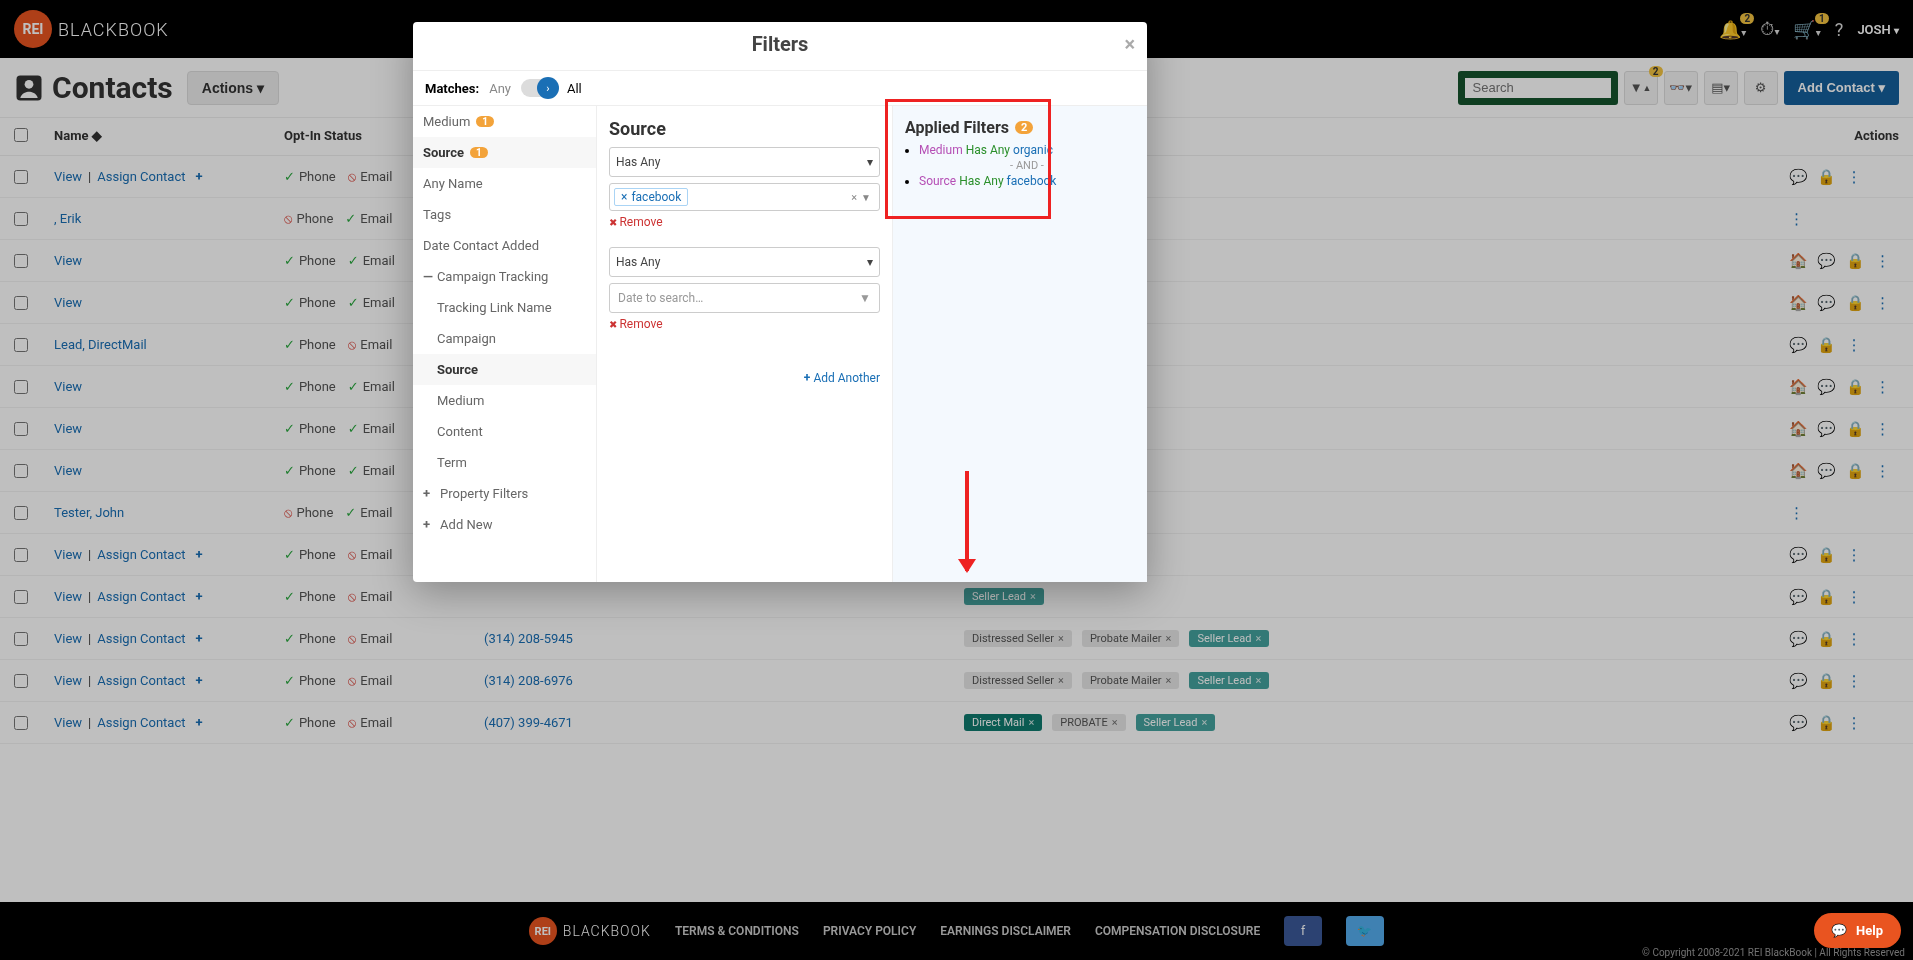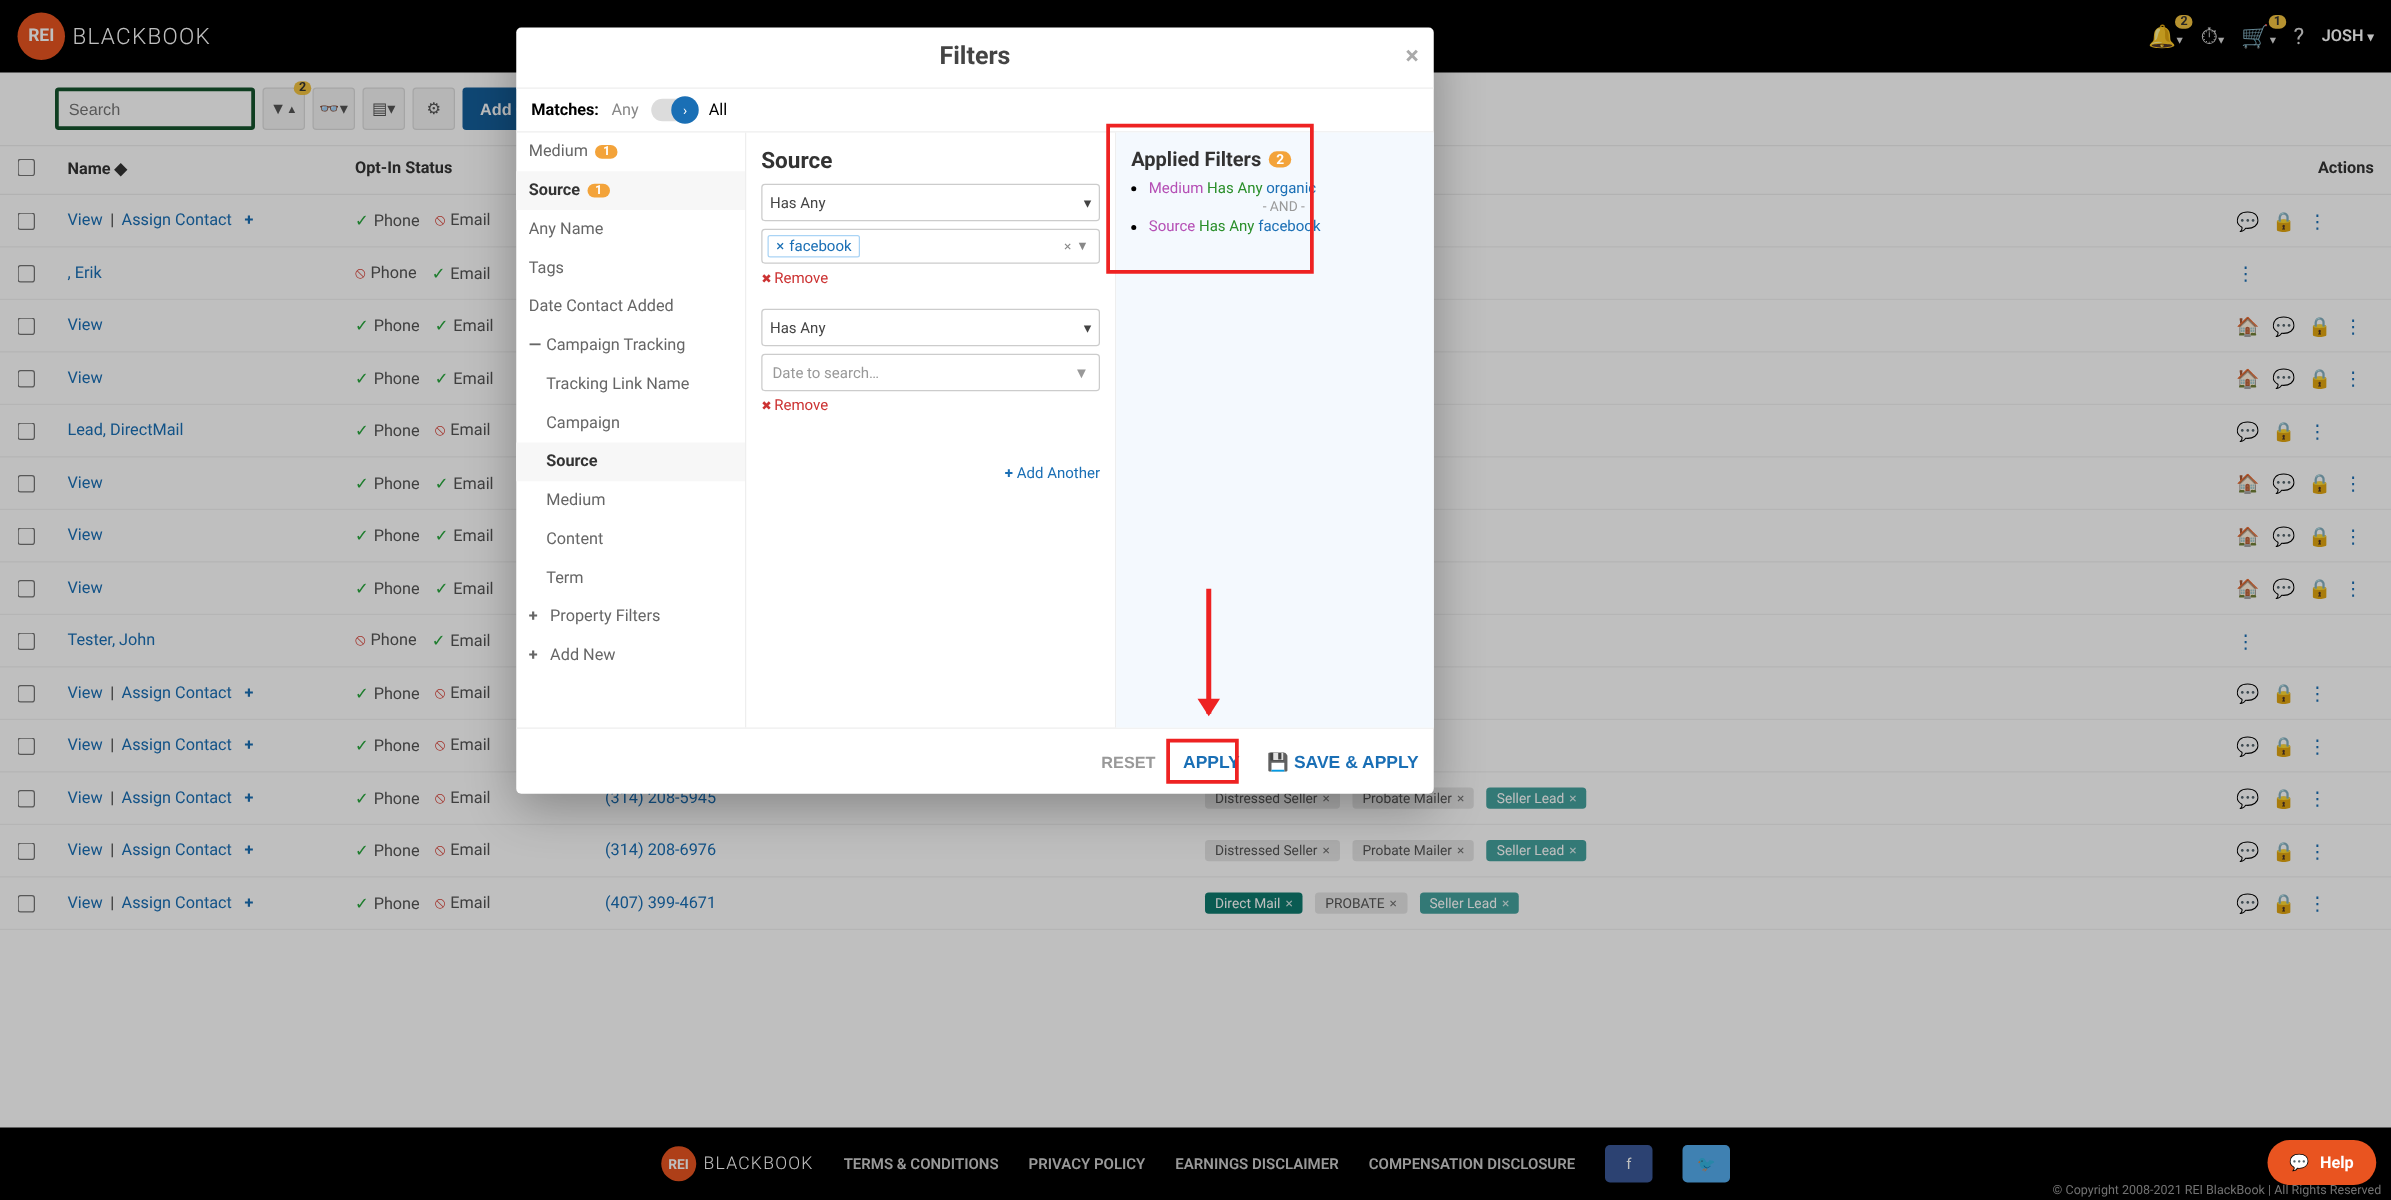--- a/index.html
+++ b/index.html
@@ -14,21 +14,21 @@
 .top-icons .ic { position:relative; font-size:18px; cursor:pointer; }
 .top-icons .badge { position:absolute; top:-6px; right:-8px; background:#f3c340; color:#333; border-radius:8px; font-size:10px; padding:0 4px; font-weight:700; min-width:14px; text-align:center; }
 .top-user { color:#fff; font-weight:600; font-size:13px; cursor:pointer; }
 
 
 .pagehead { display:flex; align-items:center; justify-content:space-between; padding:12px 14px; border-bottom:1px solid #eee; }
 .pagehead-left { display:flex; align-items:center; gap:14px; }
 .pagehead-title { display:flex; align-items:center; gap:8px; font-size:30px; font-weight:700; color:#333; }
 .btn-actions { background:#ececec; color:#333; border:1px solid #ddd; border-radius:4px; padding:8px 14px; font-size:14px; font-weight:600; cursor:pointer; }
 .pagehead-right { display:flex; align-items:center; gap:6px; }
-.search-input { width:160px; height:34px; border:3px solid #14532d; border-radius:3px; padding:0 8px; font-size:13px;margin-left:30px; }
+.search-input { width:160px; height:34px; border:7px solid #14532d; border-radius:3px; padding:0 8px; font-size:13px;margin-left:30px; }
 .toolbtn { width:34px; height:34px; border:1px solid #ddd; border-radius:3px; background:#f3f3f3; display:flex; align-items:center; justify-content:center; cursor:pointer; color:#555; position:relative; }
 .toolbtn .badge { position:absolute; top:-6px; right:-6px; background:#f3c340; color:#333; border-radius:8px; font-size:10px; padding:0 4px; font-weight:700; }
 .btn-add { background:#155f9b; color:#fff; border:none; border-radius:3px; padding:0 14px; height:34px; font-weight:600; font-size:13px; cursor:pointer; }
 
 
 .table { width:100%; }
 .thead { display:flex; padding:10px 14px; border-bottom:1px solid #eee; font-weight:700; color:#333; }
 .col-check { width:40px; }
 .col-name { width:230px; }
 .col-optin { width:200px; }
@@ -132,20 +132,31 @@
   <div class="top-icons">
     <div class="ic">🔔<span class="badge">2</span><span style="font-size:10px;">▾</span></div>
     <div class="ic">⏱<span style="font-size:10px;">▾</span></div>
     <div class="ic">🛒<span class="badge">1</span><span style="font-size:10px;">▾</span></div>
     <div class="ic">?</div>
     <div class="top-user"><span>JOSH</span> <span style="font-size:10px;">▾</span></div>
   </div>
 </div>
 
 <div class="pagehead">
+  <div class="pagehead-left">
+    <div class="pagehead-title">
+      <svg width="30" height="30" viewBox="0 0 24 24">
+          <rect x="2" y="2" width="20" height="20" rx="3" fill="#333"></rect>
+          <circle cx="12" cy="9" r="3.5" fill="#fff"></circle>
+          <path d="M5 20c1-4 5-5 7-5s6 1 7 5" fill="#fff"></path>
+        </svg>
+      <span>Contacts</span>
+    </div>
+    <button class="btn-actions"><span>Actions</span> ▾</button>
+  </div>
   <div class="pagehead-right">
     <input class="search-input" placeholder="Search" style="">
     <div class="toolbtn">▼<sub style="font-size:9px;">▲</sub><span class="badge">2</span></div>
     <div class="toolbtn">👓▾</div>
     <div class="toolbtn">▤▾</div>
     <div class="toolbtn">⚙</div>
     <button class="btn-add"><span>Add Contact</span> ▾</button>
   </div>
 </div>
 
@@ -600,23 +611,15 @@
         <li><span class="af-key">Medium</span> <span class="af-op">Has Any</span> <span class="af-val">organic</span></li>
         <div class="af-and">- AND -</div>
         <li><span class="af-key">Source</span> <span class="af-op">Has Any</span> <span class="af-val">facebook</span></li>
       </ul>
 
       <div class="redbox" style="top:-7px; left:-8px; width:166px; height:120px;"></div>
 
       <div class="red-arrow" style="top:365px; left:72px; height:100px;"></div>
     </div>
   </div>
-  <div class="modal-foot">
-    <button class="btn-reset">RESET</button>
-    <div style="position:relative;">
-      <button class="btn-apply">APPLY</button>
-      <div class="redbox" style="top:-4px; left:-3px; width:58px; height:36px;"></div>
-    </div>
-    <button class="btn-save-apply">💾 <span>SAVE &amp; APPLY</span></button>
-  </div>
 </div>
 
 <div class="help-btn">💬 <span>Help</span></div>
 
 </body></html>

